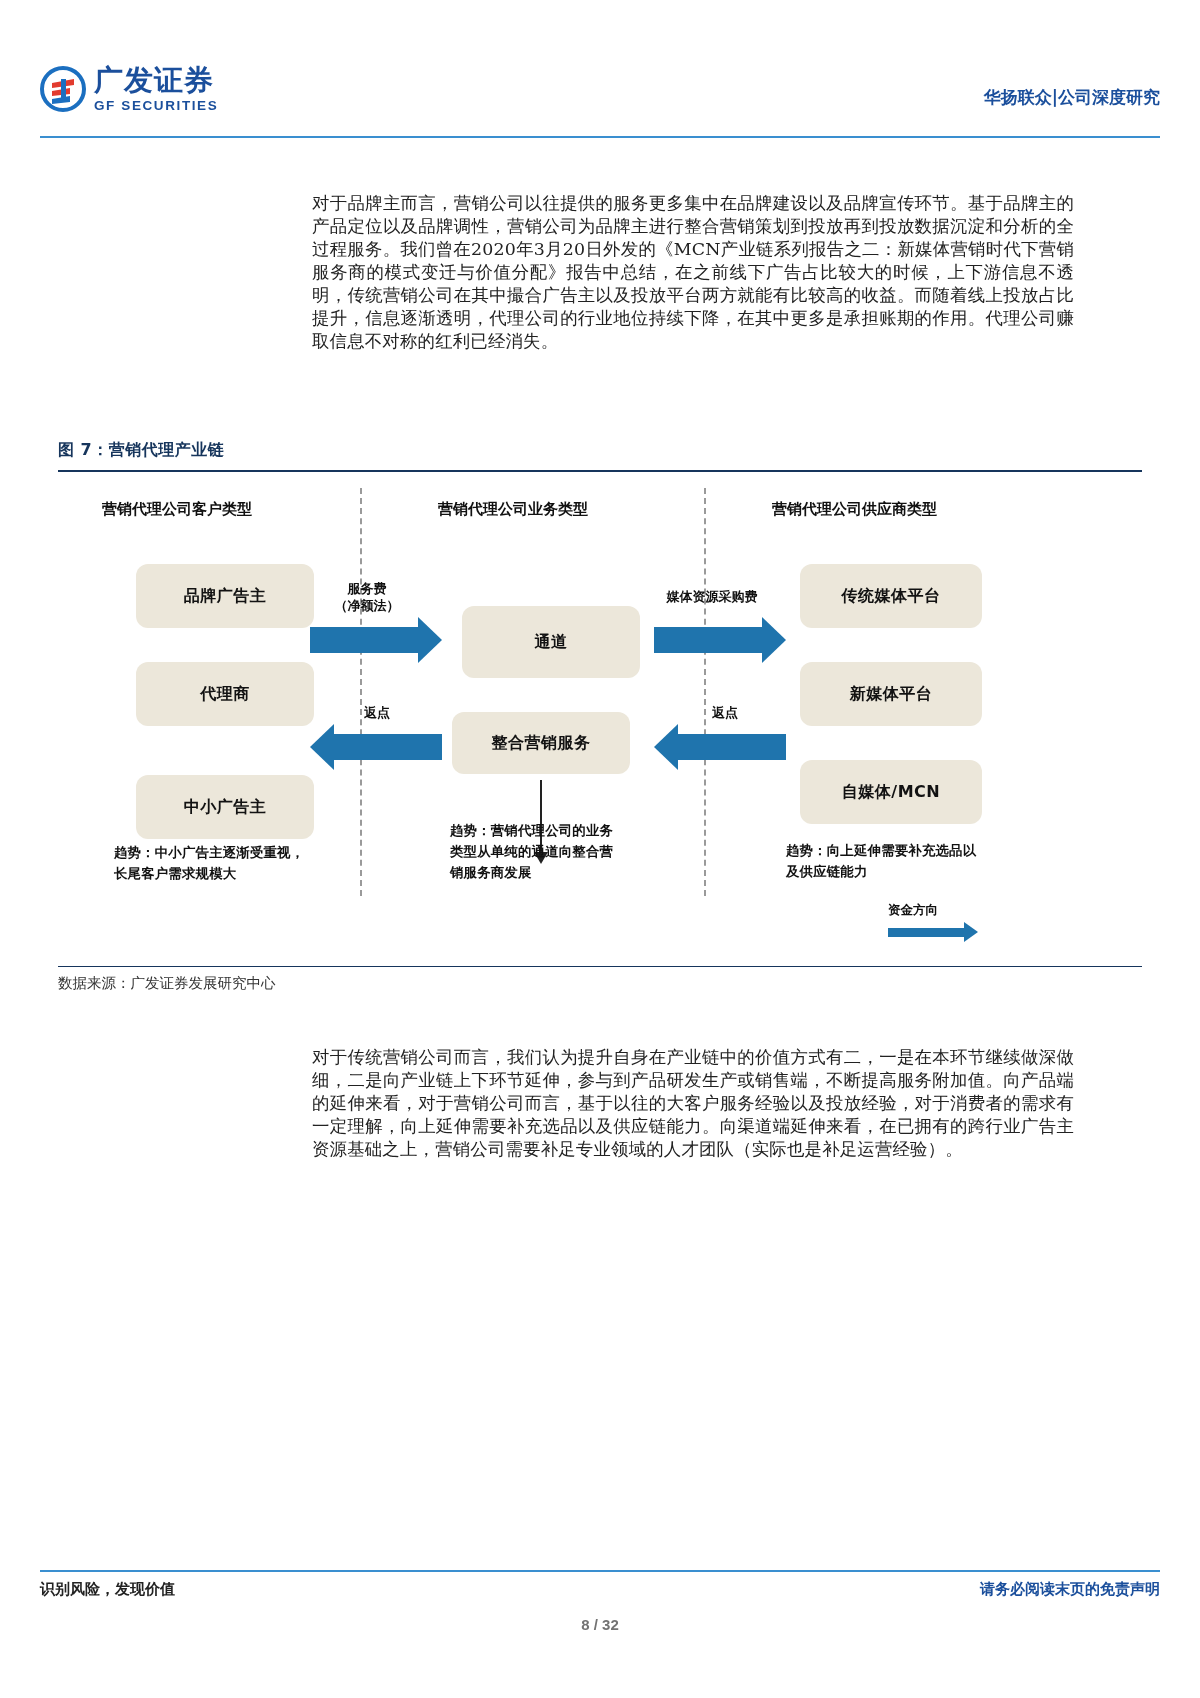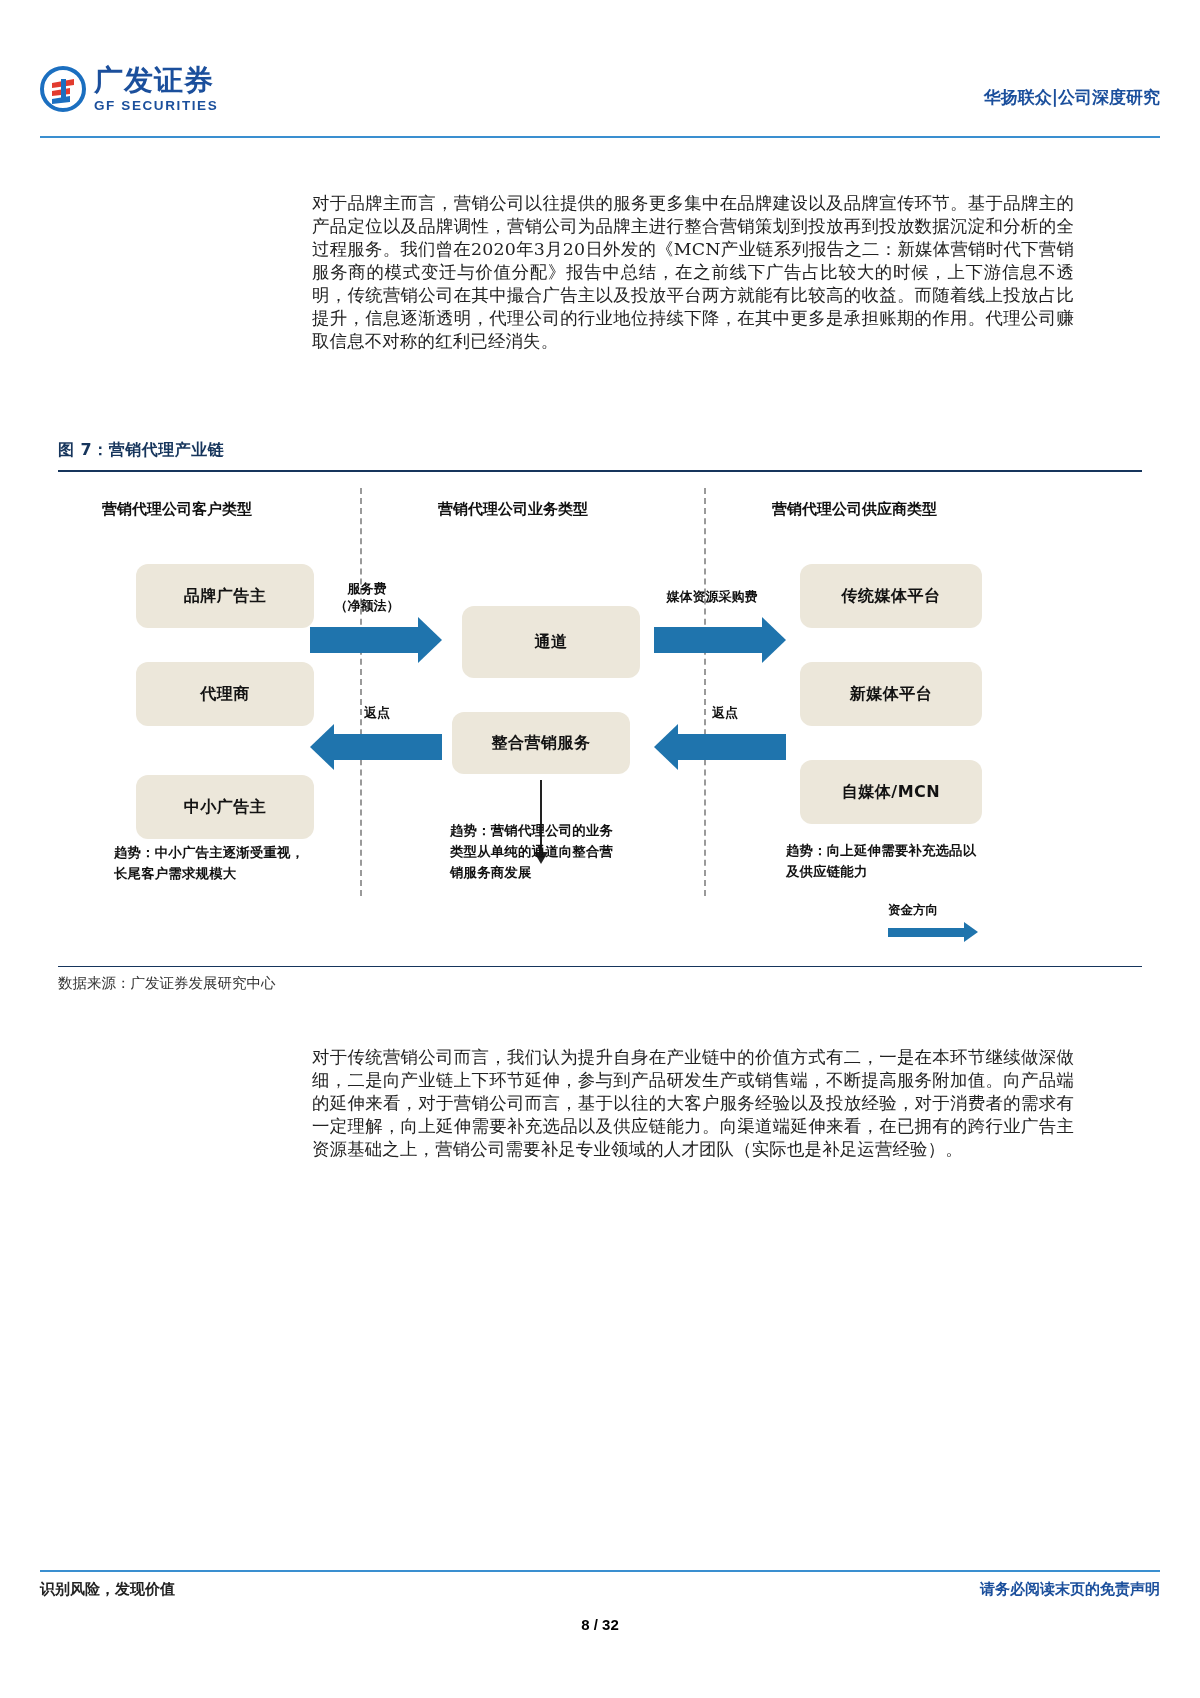--- a/index.html
+++ b/index.html
@@ -310,21 +310,21 @@
     color: #1b4f9c;
   }
   .footer-page {
     position: absolute;
     left: 0; top: 1616px;
     width: 1200px;
     text-align: center;
     font-family: "Liberation Sans", sans-serif;
     font-size: 15px;
     font-weight: bold;
-    color: #000000;
+    color: #737373;
   }
 </style>
 </head>
 <body>
 
 <div class="page">
 
   <div class="header">
     <div class="logo-wrap">
       <div class="logo-mark">

